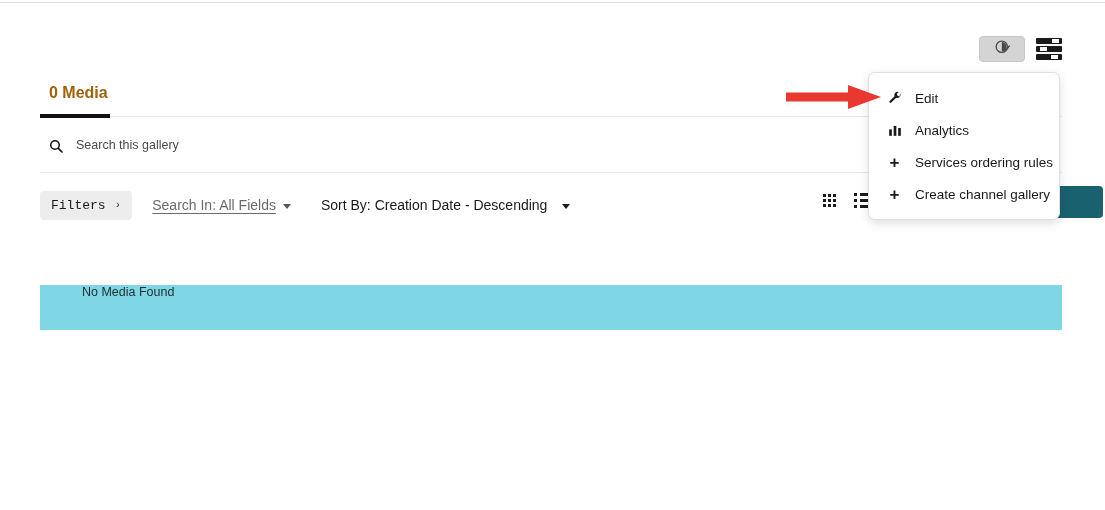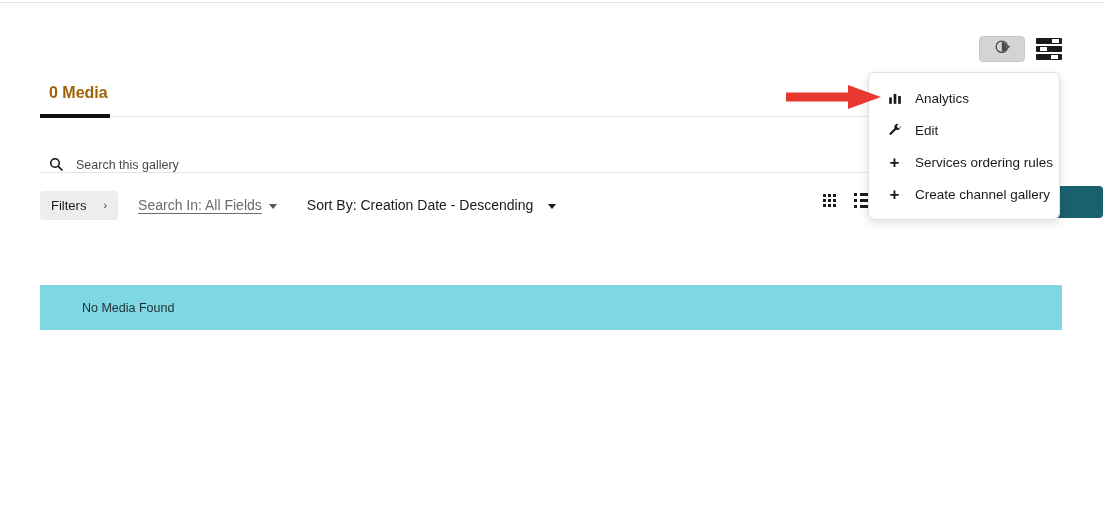--- a/index.html
+++ b/index.html
@@ -123,21 +123,21 @@
   }
 
   
   .search-row {
     position: absolute;
     left: 40px;
     top: 138px;
     width: 1022px;
     height: 34px;
     display: flex;
-    align-items: flex-end;
+    align-items: flex-start;
   }
   .search-icon {
     width: 16px;
     height: 16px;
     margin-left: 8px;
     margin-right: 12px;
     flex: 0 0 auto;
     color: #111;
   }
   .search-input {
@@ -169,26 +169,26 @@
     height: 30px;
     display: flex;
     align-items: center;
   }
   .filters-button {
     background: #ededed;
     border: none;
     border-radius: 4px;
     height: 29px;
     padding: 0 11px;
-    font-family: Liberation Sans, sans-serif;
+    font-family: Liberation Mono, monospace;
     font-size: 13px;
     color: #1a1a1a;
     display: flex;
     align-items: center;
-    gap: 17px;
+    gap: 9px;
     cursor: pointer;
   }
   .chev-right {
     font-size: 11px;
     color: #333;
     line-height: 1;
   }
   .search-in {
     margin-left: 20px;
     display: flex;
@@ -276,21 +276,20 @@
 
   
   .empty-banner {
     position: absolute;
     left: 40px;
     top: 285px;
     width: 1022px;
     height: 45px;
     background: #7fd7e5;
     display: flex;
-    align-items: center;
   }
   .empty-text {
     margin-left: 42px;
     font-size: 12.5px;
     color: #1f2d30;
   }
 
   
   .dropdown {
     position: absolute;
@@ -439,34 +438,34 @@
   </div>
 
   <div class="empty-banner">
     <span class="empty-text">No Media Found</span>
   </div>
 
   <div class="dropdown">
     <div class="menu-item">
       <span class="menu-icon">
         <svg width="14" height="14" viewBox="0 0 24 24" fill="#1a1a1a">
+          <path d="M21.2 4.4a5.6 5.6 0 0 1-7.3 7.2L5.6 19.9a1.9 1.9 0 0 1-2.7-2.7l8.3-8.3a5.6 5.6 0 0 1 7.2-7.3l-3.3 3.3 1.3 3.1 3.1 1.3 1.7-4.9z"></path>
+        </svg>
+      </span>
+      <span>Edit</span>
+    </div>
+    <div class="menu-item">
+      <span class="menu-icon">
+        <svg width="14" height="14" viewBox="0 0 24 24" fill="#1a1a1a">
           <rect x="2" y="11" width="4.6" height="11"></rect>
           <rect x="9.7" y="5" width="4.6" height="17"></rect>
           <rect x="17.4" y="8.5" width="4.6" height="13.5"></rect>
         </svg>
       </span>
       <span>Analytics</span>
-    </div>
-    <div class="menu-item">
-      <span class="menu-icon">
-        <svg width="14" height="14" viewBox="0 0 24 24" fill="#1a1a1a">
-          <path d="M21.2 4.4a5.6 5.6 0 0 1-7.3 7.2L5.6 19.9a1.9 1.9 0 0 1-2.7-2.7l8.3-8.3a5.6 5.6 0 0 1 7.2-7.3l-3.3 3.3 1.3 3.1 3.1 1.3 1.7-4.9z"></path>
-        </svg>
-      </span>
-      <span>Edit</span>
     </div>
     <div class="menu-item">
       <span class="menu-icon">
         <span class="plus-glyph">+</span>
       </span>
       <span>Services ordering rules</span>
     </div>
     <div class="menu-item">
       <span class="menu-icon">
         <span class="plus-glyph">+</span>

